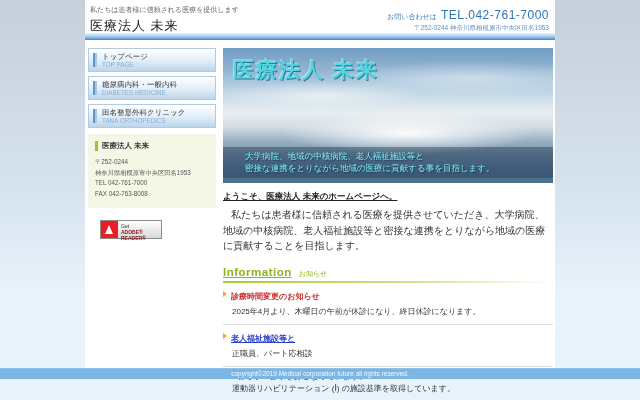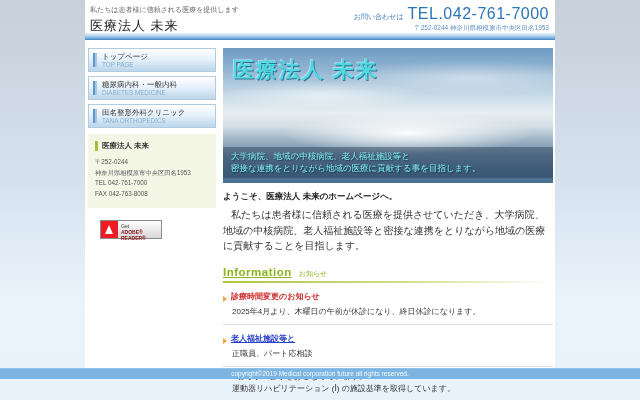--- a/index.html
+++ b/index.html
@@ -10,21 +10,21 @@
 
   .content { position:absolute; left:85px; top:0; width:470px; height:368px; background:#ffffff; }
 
   
   .header { position:relative; height:33px; padding:5px 8px 0 5px; }
   .tagline { font-size:7px; color:#666; }
   .site-title { font-size:13px; color:#222; margin-top:2px; letter-spacing:1px; }
   .header-right { position:absolute; right:6px; top:5px; text-align:right; }
   .contact-row { color:#2b74b8; white-space:nowrap; }
   .contact-label { font-size:7px; margin-right:4px; color:#3b79b8; }
-  .tel { font-size:16px; letter-spacing:0.5px; }
+  .tel { font-size:12px; letter-spacing:0.5px; }
   .header-address { font-size:6.5px; color:#5b8fc4; margin-top:1px; }
   .header-bar { height:7px;
     background:linear-gradient(180deg,#eaf5fc 0%,#b5d7f0 45%,#7fb5e3 80%,#5f9fd6 100%);
     border-bottom:1px solid #4e8ec9; }
 
   
   .body-row { display:flex; padding:8px 2px 0 3px; }
   .sidebar { width:128px; margin-right:7px; flex:none; }
   .main { width:330px; flex:none; }
 
@@ -59,37 +59,37 @@
     background:
       radial-gradient(55% 22% at 56% 63%, rgba(255,255,255,0.95), rgba(255,255,255,0) 70%),
       radial-gradient(45% 15% at 30% 35%, rgba(255,255,255,0.55), rgba(255,255,255,0) 70%),
       radial-gradient(60% 18% at 75% 22%, rgba(255,255,255,0.45), rgba(255,255,255,0) 70%),
       linear-gradient(180deg,#6f9cc3 0%,#92b4d2 16%,#c4d8e6 34%,#e8eef1 48%,
         #d3dde3 58%,#9db4c6 68%,#6b8ba6 80%,#53779a 90%,#49708f 100%); }
   .hero-title { position:absolute; top:8px; left:10px; font-size:21px; font-weight:bold;
     letter-spacing:2px; color:#4fd8e2;
     text-shadow:1px 1px 0 rgba(20,90,120,0.75), -1px -1px 0 rgba(190,245,255,0.6); }
   .hero-caption { position:absolute; left:0; right:0; bottom:5px;
-    background:rgba(25,45,65,0.38); padding:3px 8px; }
+    background:rgba(25,45,65,0.38); padding:3px 22px; }
   .hero-caption div { font-size:8.5px; line-height:1.5; color:#7deef2;
     text-shadow:1px 1px 1px rgba(0,30,50,0.6); }
 
   
-  .welcome-heading { margin-top:8px; font-size:8.5px; font-weight:bold; color:#222; }
+  .welcome-heading { margin-top:8px; font-size:8.5px; font-weight:bold; color:#222;text-decoration:underline; }
   .welcome-text { margin-top:4px; font-size:10px; color:#333; line-height:1.55; text-indent:8px; }
 
   
   .info-heading-row { margin-top:12px; display:flex; align-items:baseline; }
   .info-heading { font-size:11.5px; font-weight:bold; color:#8cb41e; letter-spacing:0.5px;text-decoration:underline; }
   .info-subheading { font-size:7px; color:#8cb41e; margin-left:7px; }
   .info-underline { margin-top:2px; height:2px;
     background:linear-gradient(90deg,#a9c83f 0%,#cfdf8a 55%,rgba(255,255,255,0) 100%); }
 
   
-  .news-title-row { display:flex; align-items:flex-end; margin-top:8px; cursor:pointer; }
+  .news-title-row { display:flex; align-items:flex-start; margin-top:8px; cursor:pointer; }
   .bullet { width:0; height:0; border-left:4px solid #f0a43c;
     border-top:3px solid transparent; border-bottom:3px solid transparent; margin-right:4px; flex:none; }
   .news-title { font-size:8px; font-weight:bold; }
   .news-title.alert { color:#cc2b2b; }
   .news-title.link { color:#2a41c8; text-decoration:underline; }
   .news-body { margin:4px 0 6px 9px; font-size:8px; color:#333; line-height:1.5; }
   .divider { border-bottom:1px solid #dddddd; }
 
   
   .footer-bar { position:absolute; left:0; top:368px; width:640px; height:11px;

